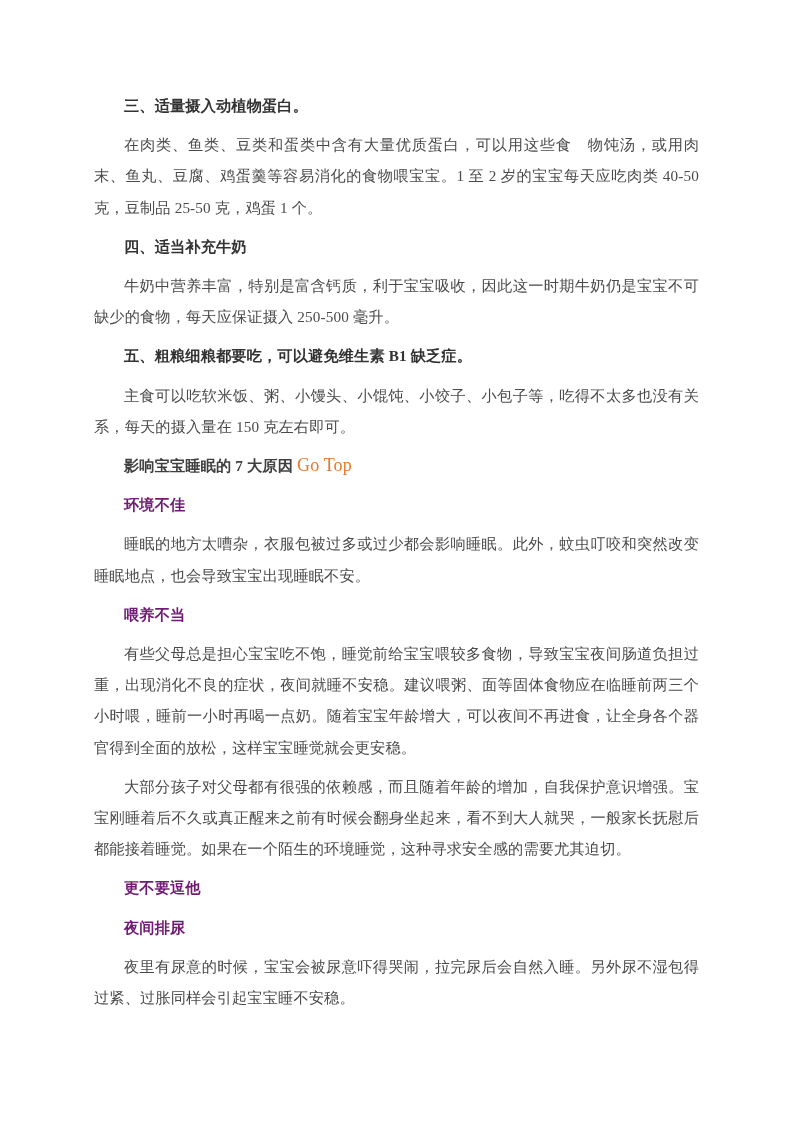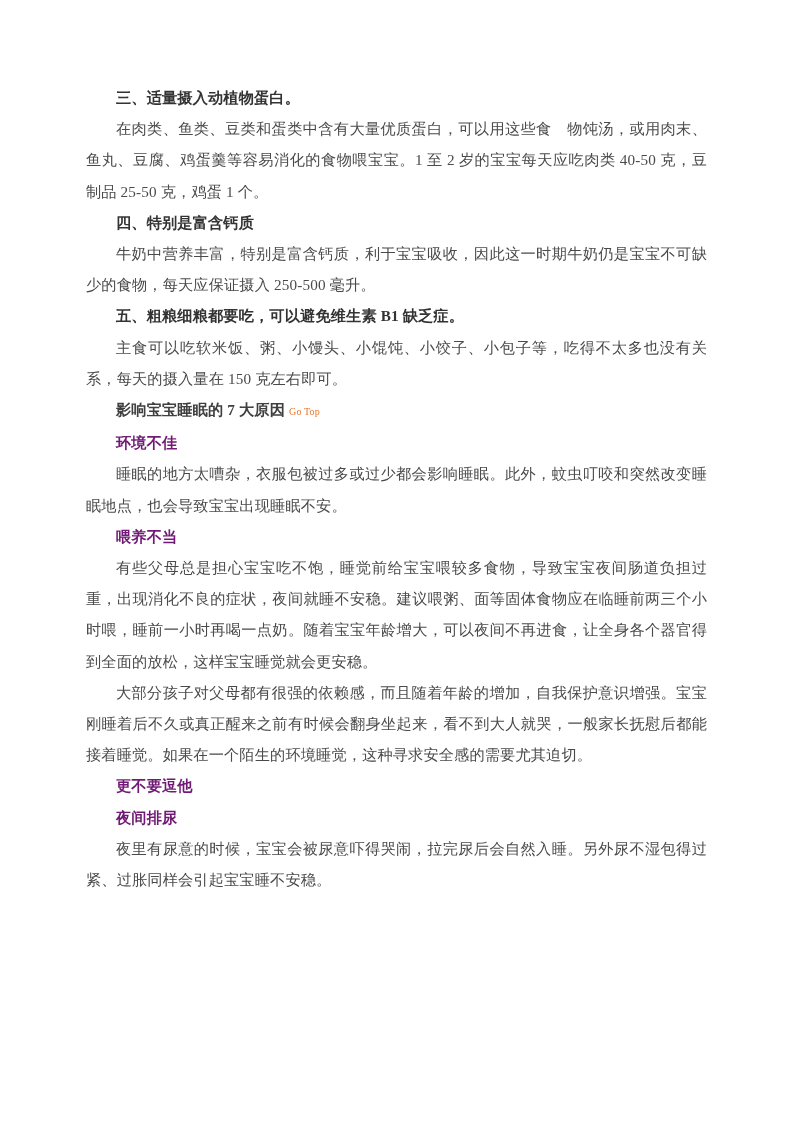--- a/index.html
+++ b/index.html
@@ -29,21 +29,21 @@
     width: 621px;
   }
 
   
   .para,
   .heading,
   .subheading,
   .blue-heading-line {
     font-size: 15.2px;
     line-height: 31.2px;
-    margin: 0;
+    margin: 8px;
     text-align: justify;
     text-justify: inter-ideograph;
     letter-spacing: 0.15px;
     word-break: break-all;
   }
 
   
   .heading {
     font-weight: bold;
     color: #333333;
@@ -68,37 +68,37 @@
     text-indent: 30px;
     font-weight: bold;
   }
   .blue-heading-text {
     color: #404040;
     font-weight: bold;
   }
   .go-top-link {
     color: #e8752a;
     font-weight: normal;
-    font-size: 10px;
+    font-size: 18px;
     text-decoration: none;
     cursor: pointer;
     padding-left: 4px;
   }
 </style>
 </head>
 <body>
 
 <div class="page">
   <div class="content">
 
     <p class="heading">三、适量摄入动植物蛋白。</p>
 
     <p class="para">在肉类、鱼类、豆类和蛋类中含有大量优质蛋白，可以用这些食　物饨汤，或用肉末、鱼丸、豆腐、鸡蛋羹等容易消化的食物喂宝宝。1 至 2 岁的宝宝每天应吃肉类 40-50 克，豆制品 25-50 克，鸡蛋 1 个。</p>
 
-    <p class="heading">四、特别是富含钙质</p>
+    <p class="heading">四、适当补充牛奶</p>
 
     <p class="para">牛奶中营养丰富，特别是富含钙质，利于宝宝吸收，因此这一时期牛奶仍是宝宝不可缺少的食物，每天应保证摄入 250-500 毫升。</p>
 
     <p class="heading">五、粗粮细粮都要吃，可以避免维生素 B1 缺乏症。</p>
 
     <p class="para">主食可以吃软米饭、粥、小馒头、小馄饨、小饺子、小包子等，吃得不太多也没有关系，每天的摄入量在 150 克左右即可。</p>
 
     <p class="blue-heading-line">
       <span class="blue-heading-text">影响宝宝睡眠的 7 大原因</span><a class="go-top-link">Go Top</a>
     </p>

